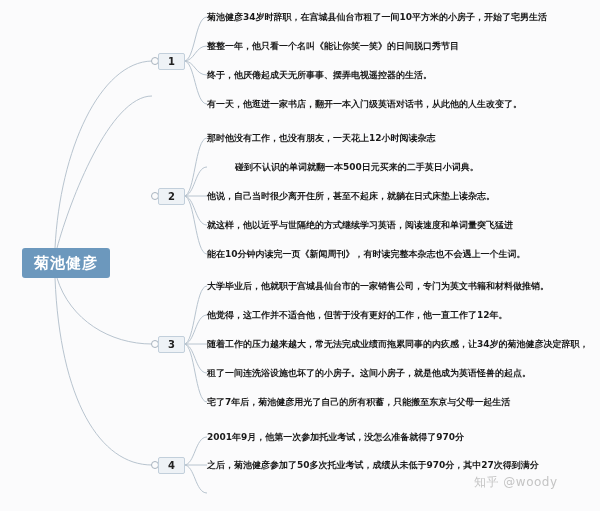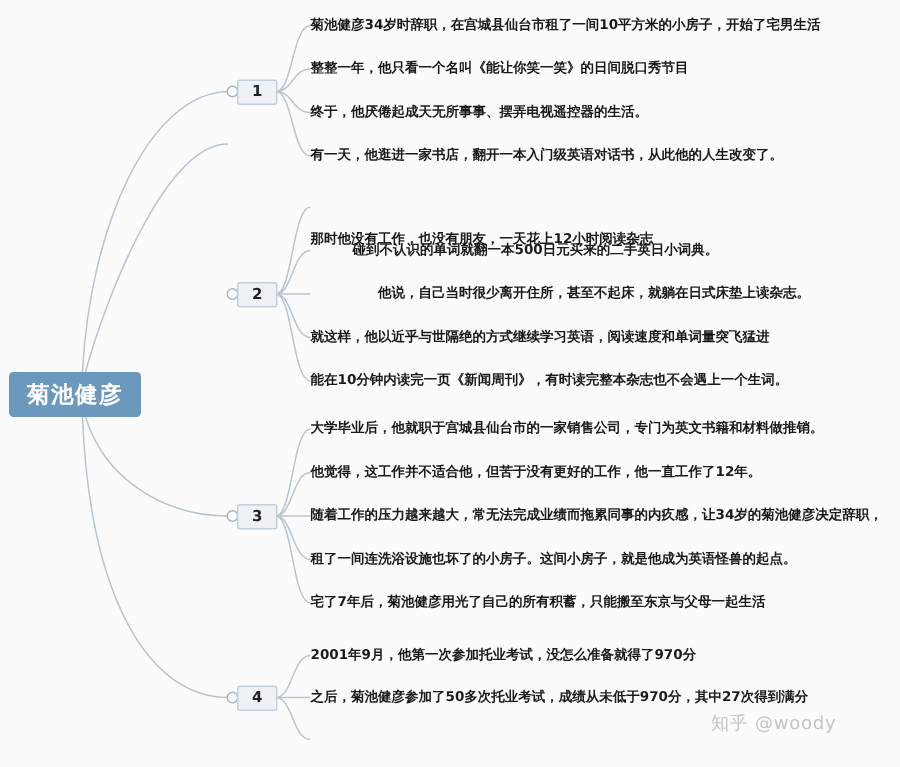--- a/index.html
+++ b/index.html
@@ -5,21 +5,21 @@
   html, body { margin: 0; padding: 0; }
   body {
     width: 600px; height: 511px; overflow: hidden;
     background: #fbfbfc;
     font-family: "DejaVu Sans", "Liberation Sans", sans-serif;
     position: relative;
   }
   #canvas { position: absolute; left: 0; top: 0; width: 600px; height: 511px; }
   svg.links { position: absolute; left: 0; top: 0; width: 600px; height: 511px; }
   .root {
-    position: absolute; left: 6px; top: 248px; width: 88px; height: 30px;
+    position: absolute; left: 22px; top: 248px; width: 88px; height: 30px;
     background: #6c98bd; border-radius: 3px;
     color: #ffffff; font-size: 15px; font-weight: bold;
     display: flex; align-items: center; justify-content: center;
     letter-spacing: 1px;
   }
   .branch {
     position: absolute; width: 25px; height: 15px;
     background: #eef2f6; border: 1px solid #c2cfdb; border-radius: 2px;
     color: #222; font-size: 10px; font-weight: bold;
     display: flex; align-items: center; justify-content: center;
@@ -85,23 +85,23 @@
   <div class="branch" style="left:158px; top:336px;">3</div>
 
   <div class="collapse" style="left:151px; top:461px;"></div>
   <div class="branch" style="left:158px; top:457px;">4</div>
 
   <div class="leaf" style="top:11px;">菊池健彦34岁时辞职，在宫城县仙台市租了一间10平方米的小房子，开始了宅男生活</div>
   <div class="leaf" style="top:40px;">整整一年，他只看一个名叫《能让你笑一笑》的日间脱口秀节目</div>
   <div class="leaf" style="top:69px;">终于，他厌倦起成天无所事事、摆弄电视遥控器的生活。</div>
   <div class="leaf" style="top:98px;">有一天，他逛进一家书店，翻开一本入门级英语对话书，从此他的人生改变了。</div>
 
-  <div class="leaf" style="top:132px;margin-top:22px;">那时他没有工作，也没有朋友，一天花上12小时阅读杂志</div>
+  <div class="leaf" style="top:132px;">那时他没有工作，也没有朋友，一天花上12小时阅读杂志</div>
   <div class="leaf" style="top:161px;margin-left:28px;">碰到不认识的单词就翻一本500日元买来的二手英日小词典。</div>
-  <div class="leaf" style="top:190px;margin-left:45px;">他说，自己当时很少离开住所，甚至不起床，就躺在日式床垫上读杂志。</div>
+  <div class="leaf" style="top:190px;">他说，自己当时很少离开住所，甚至不起床，就躺在日式床垫上读杂志。</div>
   <div class="leaf" style="top:219px;">就这样，他以近乎与世隔绝的方式继续学习英语，阅读速度和单词量突飞猛进</div>
   <div class="leaf" style="top:248px;">能在10分钟内读完一页《新闻周刊》，有时读完整本杂志也不会遇上一个生词。</div>
 
   <div class="leaf" style="top:280px;">大学毕业后，他就职于宫城县仙台市的一家销售公司，专门为英文书籍和材料做推销。</div>
   <div class="leaf" style="top:309px;">他觉得，这工作并不适合他，但苦于没有更好的工作，他一直工作了12年。</div>
   <div class="leaf" style="top:338px;">随着工作的压力越来越大，常无法完成业绩而拖累同事的内疚感，让34岁的菊池健彦决定辞职，</div>
   <div class="leaf" style="top:367px;">租了一间连洗浴设施也坏了的小房子。这间小房子，就是他成为英语怪兽的起点。</div>
   <div class="leaf" style="top:396px;">宅了7年后，菊池健彦用光了自己的所有积蓄，只能搬至东京与父母一起生活</div>
 
   <div class="leaf" style="top:431px;">2001年9月，他第一次参加托业考试，没怎么准备就得了970分</div>

